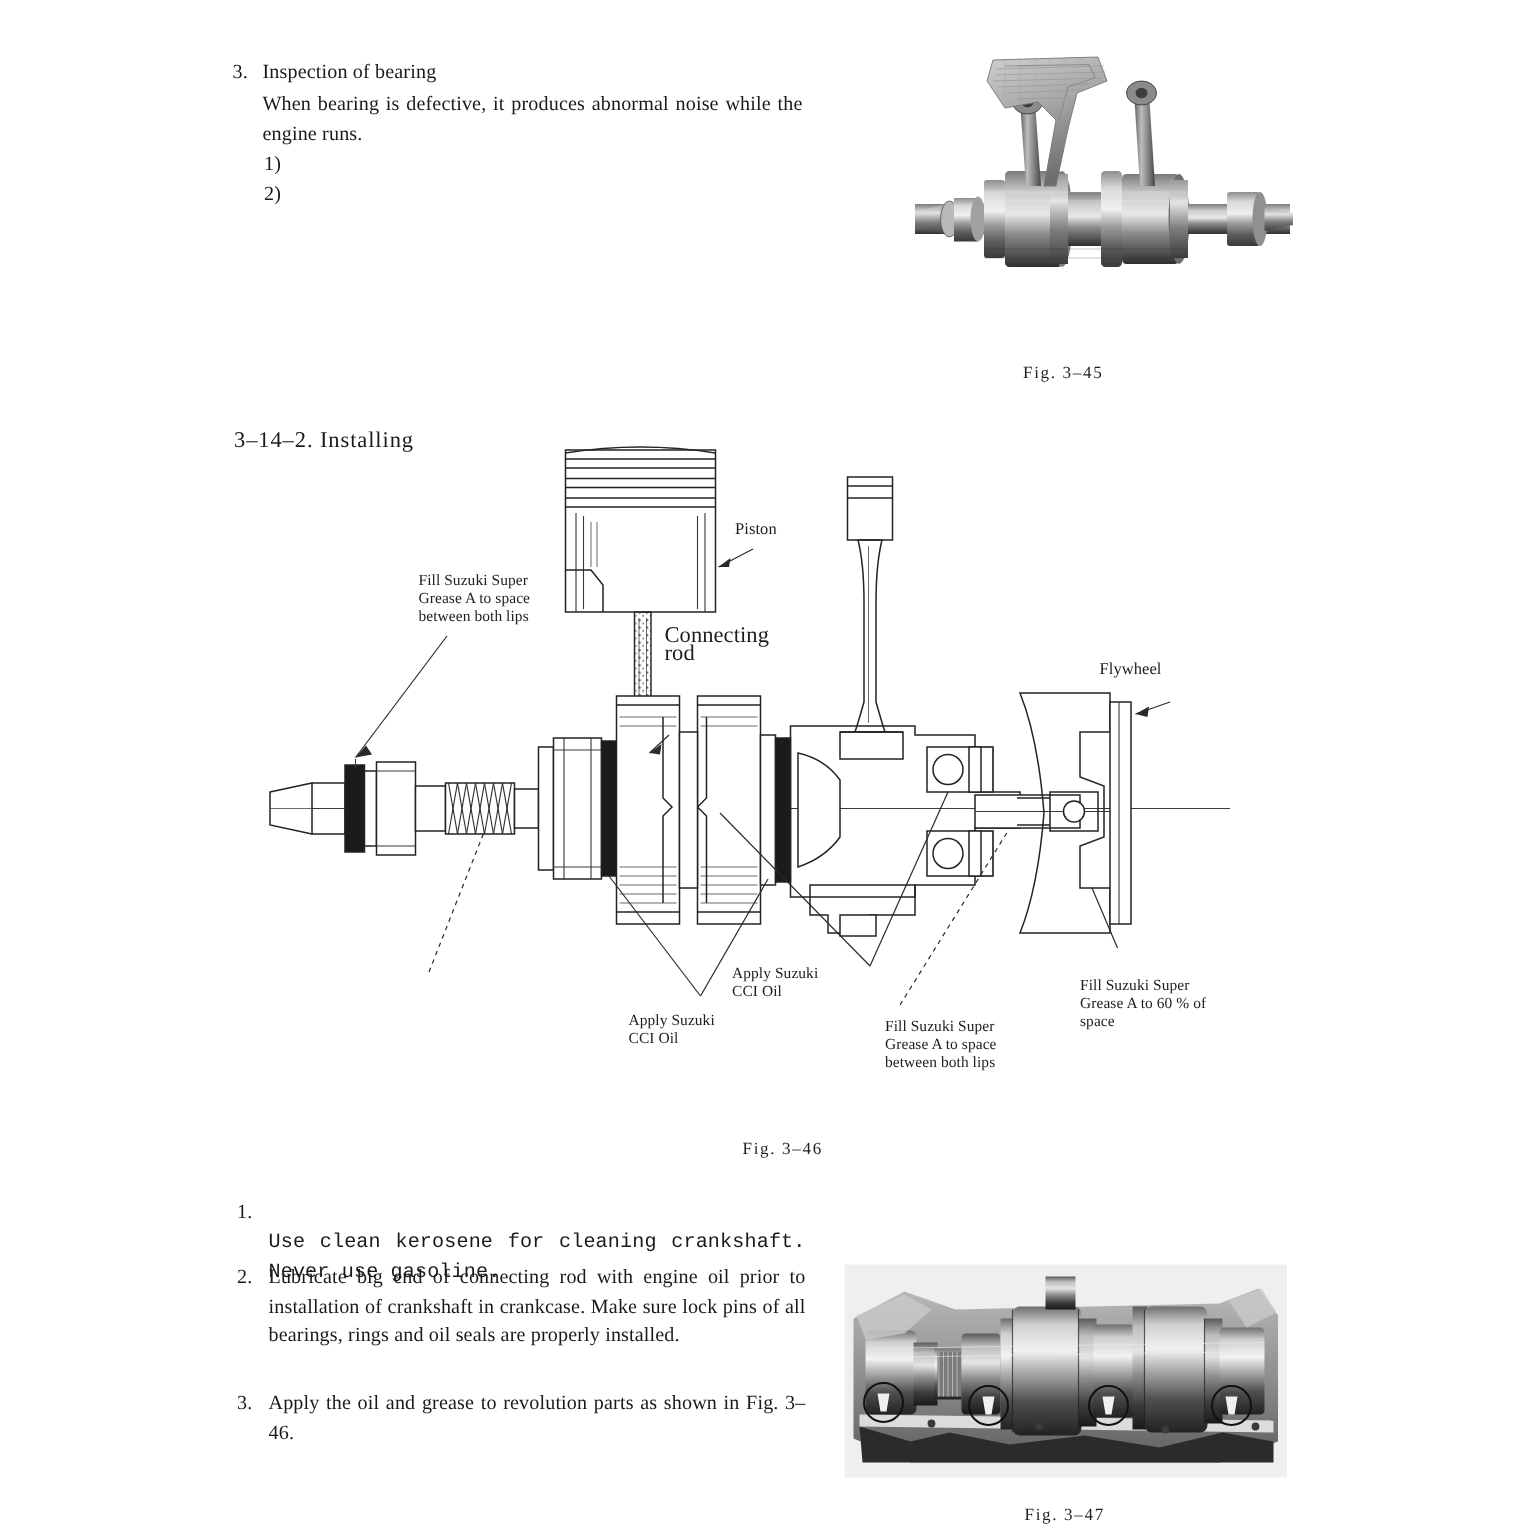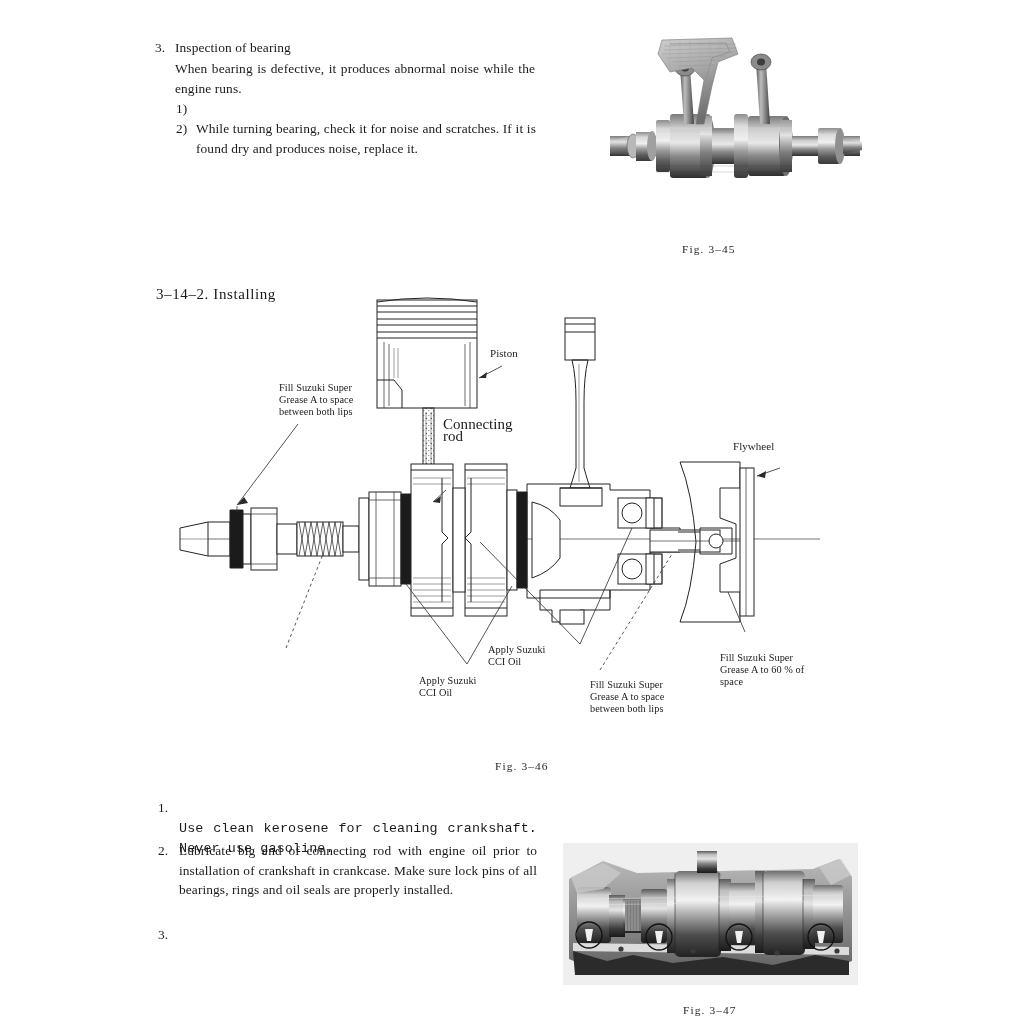--- a/index.html
+++ b/index.html
@@ -47,21 +47,20 @@
 <div class="page">
 
   <div class="txt num body-para" style="left:155px;top:38px;width:18px;">3.</div>
   <div class="txt body-para" style="left:175px;top:38px;width:300px;">Inspection of bearing</div>
 
   <div class="txt body-para just" style="left:175px;top:59px;width:360px;">When bearing is defective, it produces abnormal noise while the engine runs.</div>
 
   <div class="txt body-para" style="left:176px;top:99px;width:20px;">1)</div>
 
   <div class="txt body-para" style="left:176px;top:119px;width:20px;">2)</div>
-  <div class="txt body-para just" style="left:196px;top:119px;width:340px;">While turning bearing, check it for noise and scratches.  If it is found dry and produces noise, replace it.</div>
 
   <div class="photo" style="left:600px;top:28px;width:270px;height:190px;">
     <svg width="270" height="190" viewBox="0 0 270 190">
       <defs>
         <linearGradient id="steel1" x1="0" y1="0" x2="0" y2="1">
           <stop offset="0%" stop-color="#8d8d8d"></stop>
           <stop offset="18%" stop-color="#d9d9d9"></stop>
           <stop offset="40%" stop-color="#f0f0f0"></stop>
           <stop offset="58%" stop-color="#9c9c9c"></stop>
           <stop offset="80%" stop-color="#5a5a5a"></stop>
@@ -396,20 +395,21 @@
 
   <div class="caption" style="left:495px;top:722px;width:110px;margin-top:38px;">Fig. 3–46</div>
 
   <div class="txt body-para" style="left:158px;top:798px;width:20px;">1.</div>
   <div class="txt body-para just" style="left:179px;top:819px;width:358px;font-family:Liberation Mono, monospace;">Use clean kerosene for cleaning crankshaft.  Never use gasoline.</div>
 
   <div class="txt body-para" style="left:158px;top:841px;width:20px;">2.</div>
   <div class="txt body-para just" style="left:179px;top:841px;width:358px;">Lubricate big end of connecting rod with engine oil prior to installation of crankshaft in crankcase. Make sure lock pins of all bearings, rings and oil seals are properly installed.</div>
 
   <div class="txt body-para" style="left:158px;top:925px;width:20px;">3.</div>
+  <div class="txt body-para just" style="left:179px;top:925px;width:358px;">Apply the oil and grease to revolution parts as shown in Fig. 3–46.</div>
 
   <div class="photo" style="left:563px;top:843px;width:295px;height:158px;">
     <svg width="295" height="158" viewBox="0 0 295 158">
       <defs>
         <linearGradient id="jg" x1="0" y1="0" x2="0" y2="1">
           <stop offset="0%" stop-color="#6f6f6f"></stop>
           <stop offset="14%" stop-color="#cfcfcf"></stop>
           <stop offset="34%" stop-color="#f2f2f2"></stop>
           <stop offset="52%" stop-color="#a6a6a6"></stop>
           <stop offset="74%" stop-color="#4e4e4e"></stop>

